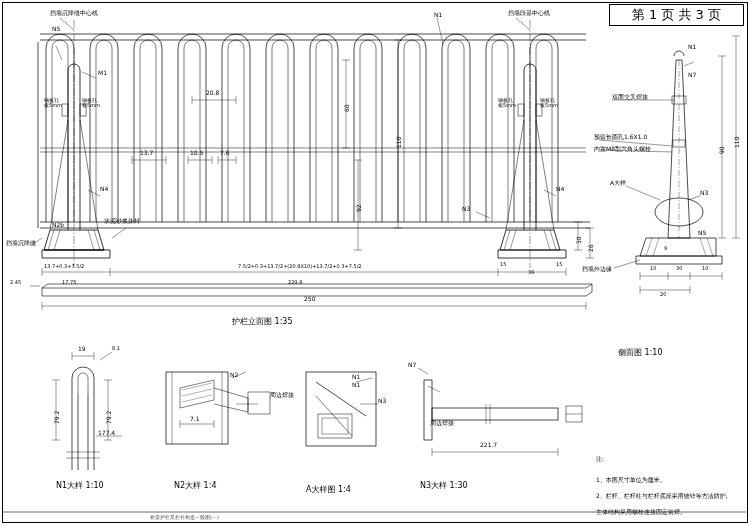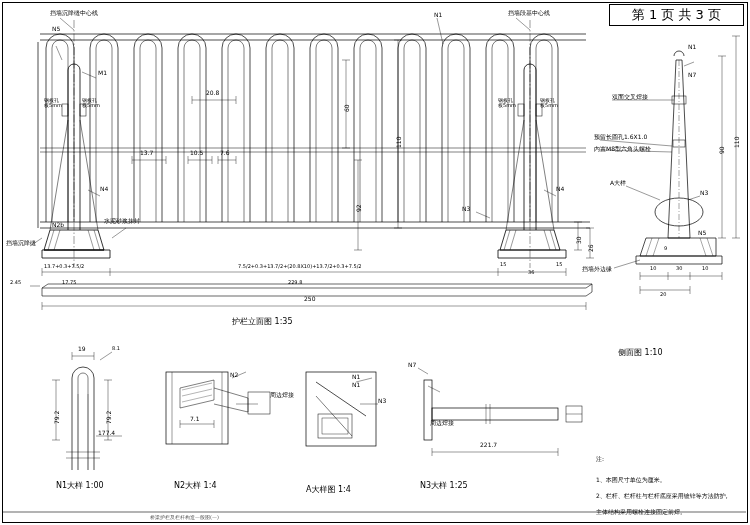--- a/index.html
+++ b/index.html
@@ -375,36 +375,36 @@
   <div class="lbl sm" style="left:660px;top:292px;">20</div>
   <div class="lbl sm" style="left:664px;top:246px;">9</div>
 
   <div class="lbl title" style="left:618px;top:329px;margin-top:20px;">侧面图  1:10</div>
 
   <div class="lbl" style="left:78px;top:346px;">19</div>
   <div class="lbl sm" style="left:112px;top:346px;">8.1</div>
   <div class="vtxt" style="left:54px;top:424px;">79.2</div>
   <div class="vtxt" style="left:106px;top:424px;">79.2</div>
   <div class="lbl" style="left:98px;top:430px;">177.4</div>
-  <div class="lbl title" style="left:56px;top:482px;">N1大样  1:00</div>
+  <div class="lbl title" style="left:56px;top:482px;">N1大样  1:10</div>
 
   <div class="lbl" style="left:230px;top:372px;">N2</div>
   <div class="lbl" style="left:270px;top:392px;">周边焊接</div>
   <div class="lbl" style="left:190px;top:416px;">7.1</div>
   <div class="lbl title" style="left:174px;top:482px;">N2大样  1:4</div>
 
   <div class="lbl" style="left:352px;top:374px;">N1</div>
   <div class="lbl" style="left:378px;top:398px;">N3</div>
   <div class="lbl title" style="left:306px;top:486px;">A大样图  1:4</div>
 
   <div class="lbl" style="left:408px;top:362px;">N7</div>
   <div class="lbl" style="left:352px;top:382px;">N1</div>
   <div class="lbl" style="left:430px;top:420px;">周边焊接</div>
   <div class="lbl" style="left:480px;top:442px;">221.7</div>
-  <div class="lbl title" style="left:420px;top:482px;">N3大样  1:25</div>
+  <div class="lbl title" style="left:420px;top:482px;">N3大样  1:30</div>
 
   <div class="lbl" style="left:596px;top:456px;">注:</div>
   <div class="note" style="left:596px;top:468px;width:148px;">
     <span>1、本图尺寸单位为厘米。</span><br>
     <span>2、栏杆、栏杆柱与栏杆底座采用镀锌等方法防护,</span><br>
     <span>主体结构采用螺栓连接固定前焊。</span><br>
     <span>3、一片护栏墙涂面积为2.9m²。</span>
   </div>
 
   <div class="lbl sm" style="left:150px;top:515px;color:#555;">桥梁护栏及栏杆构造一般图(一)</div>

